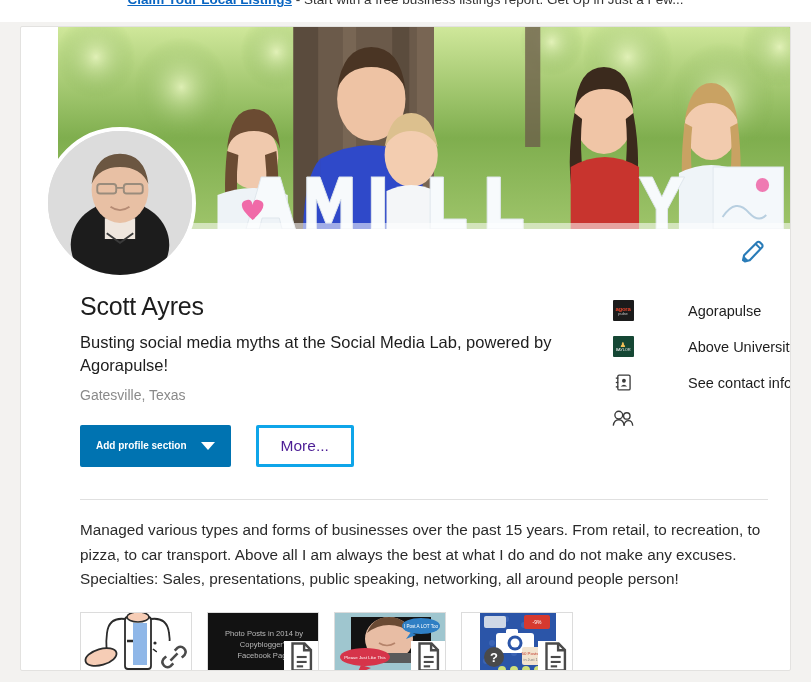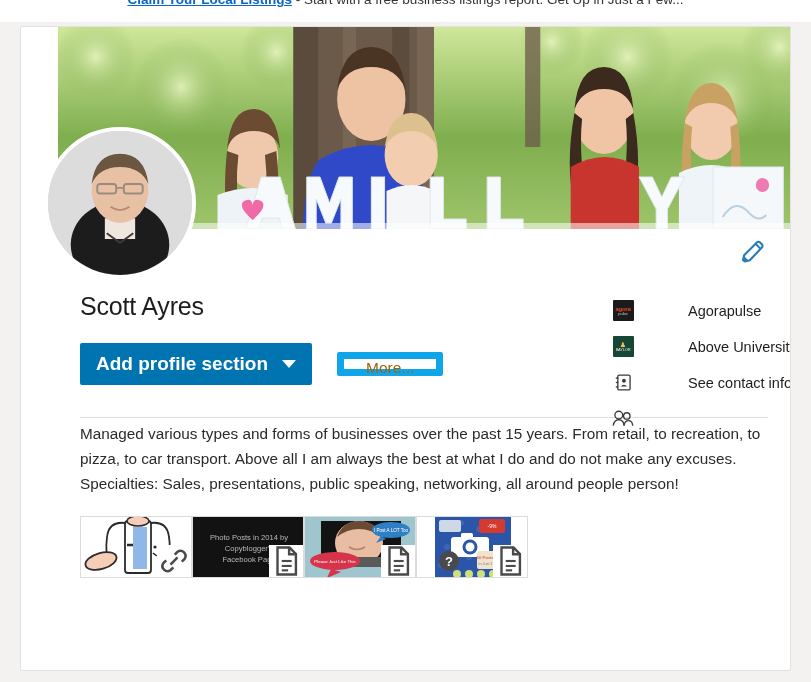--- a/index.html
+++ b/index.html
@@ -91,41 +91,41 @@
   .logo-baylor .l1{ color:#f4c25a; font-size:7px; line-height:7px;}
   .logo-baylor .l2{ color:#e8e8e8; font-size:4px; letter-spacing:-0.2px;}
   .info-label{ font-size:14.5px; color:#1d1d1d;margin-left:40px; }
 
   
   .btn-row{ margin-top:22px; display:flex; align-items:center; }
   .btn-primary{
     height:42px; background:#0073b1; color:#fff;
     border:none; border-radius:2px;
     font-family:"Liberation Sans", sans-serif;
-    font-size:19px; font-weight:bold;
+    font-size:10px; font-weight:bold;
     padding:0 16px; cursor:pointer;
     display:flex; align-items:center; gap:14px;
   }
   .caret{ width:0;height:0;border-left:7px solid transparent;border-right:7px solid transparent;border-top:8px solid #fff; }
   .btn-secondary{
-    margin-left:25px; height:24px; background:#fff;
-    border:7px solid #0ea5e9; border-radius:2px;
-    color:#a16207; font-family:"Liberation Sans", sans-serif;
+    margin-left:25px; height:42px; background:#fff;
+    border:3px solid #0ea5e9; border-radius:2px;
+    color:#4c1d95; font-family:"Liberation Sans", sans-serif;
     font-size:15.5px; padding:0 22px; cursor:pointer;
   }
 
   
   .divider{ margin:32px 0 0 0; height:1px; background:#e0e0e0; }
   .summary{
-    margin-top:4px; font-size:15.3px; color:#2b2b2b;
+    margin-top:18px; font-size:15.3px; color:#2b2b2b;
     line-height:1.62; max-width:720px;
   }
 
   
-  .media-row{ margin-top:20px; display:flex; }
+  .media-row{ margin-top:20px; display:flex; gap:15px; }
   .media-card{
     position:relative; width:112px; height:62px;
     border:1px solid #dcdcdc; background:#fff;
     overflow:hidden; cursor:pointer; flex:0 0 112px;
   }
   .media-card svg{ display:block; width:112px; height:62px; }
   .doc-badge{
     position:absolute; right:0; bottom:0; width:34px; height:32px;
     background:#fff; display:flex; align-items:center; justify-content:center;
   }
@@ -254,20 +254,22 @@
       <path d="M4 18.5 L4.9 14.6 L15.1 4.4 a1.8 1.8 0 0 1 2.6 0 l1.4 1.4 a1.8 1.8 0 0 1 0 2.6 L9.4 18.6 L5.5 19.5 Z" fill="none" stroke="#2a7cb8" stroke-width="1.7" stroke-linejoin="round"></path>
       <path d="M4 18.8 L4.8 15.2 L8.2 18.6 Z" fill="#2a7cb8"></path>
       <line x1="14.2" y1="5.6" x2="18.3" y2="9.7" stroke="#2a7cb8" stroke-width="1.6"></line>
     </svg>
   </div>
 
   <div class="body-wrap">
 
     <div class="identity">
       <div class="name">Scott Ayres</div>
+      <div class="headline">Busting social media myths at the Social Media Lab, powered by Agorapulse!</div>
+      <div class="location">Gatesville, Texas</div>
 
       <div class="info-col">
 
         <div class="info-row">
           <span class="info-ico">
             <span class="logo-sq logo-agora">
               <span class="l1">agora</span>
               <span class="l2">pulse</span>
             </span>
           </span>

